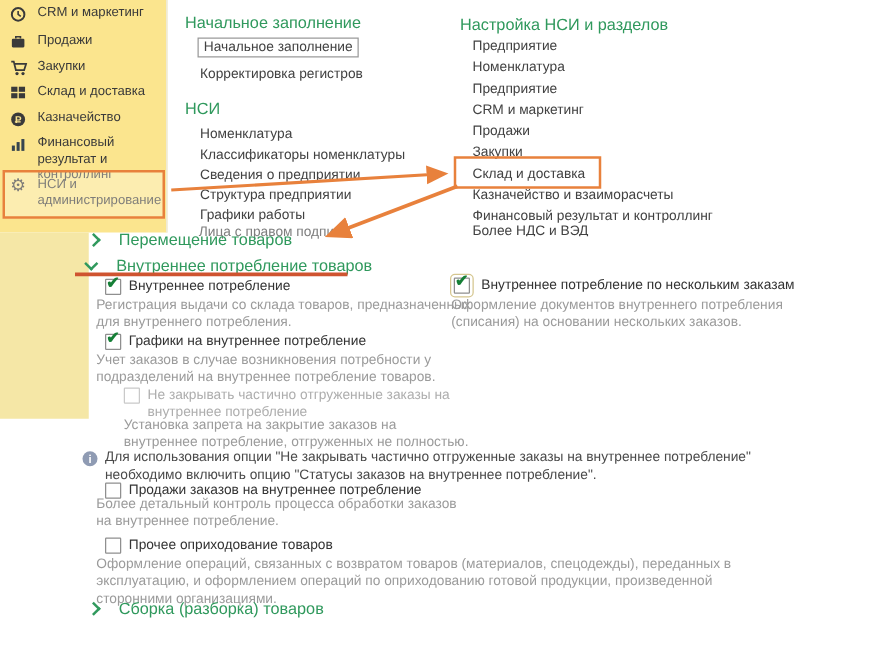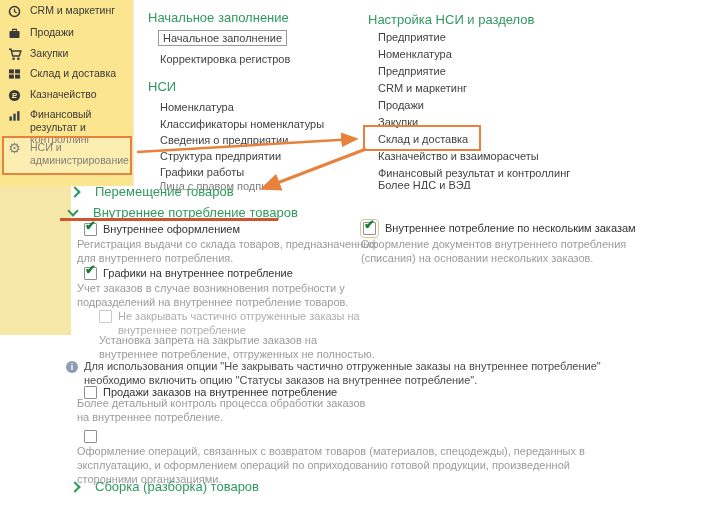--- a/index.html
+++ b/index.html
@@ -158,21 +158,21 @@
 <div class="sec-header" style="left:69px;top:205px">
   <span class="chev d"></span>
   <span>Внутреннее потребление товаров</span>
 </div>
 <div class="underline" style="left:60px;top:218px;width:218px;height:3px"></div>
 
 <div class="cb-row" style="left:84px;top:222px">
   <span class="cb checked">
       <span class="mark">✔</span>
     </span>
-  <span class="cb-label nowrap">Внутреннее оформлением</span>
+  <span class="cb-label nowrap">Внутреннее потребление</span>
 </div>
 <div class="desc" style="left:77px;top:237px;width:300px">Регистрация выдачи со склада товаров, предназначенных для внутреннего потребления.</div>
 
 <div class="cb-row" style="left:84px;top:266px">
   <span class="cb checked">
       <span class="mark">✔</span>
     </span>
   <span class="cb-label nowrap">Графики на внутреннее потребление</span>
 </div>
 <div class="desc" style="left:77px;top:281px;width:290px">Учет заказов в случае возникновения потребности у подразделений на внутреннее потребление товаров.</div>
@@ -187,20 +187,21 @@
 <div class="info-text" style="left:84px;top:359px;width:545px">Для использования опции "Не закрывать частично отгруженные заказы на внутреннее потребление" необходимо включить опцию "Статусы заказов на внутреннее потребление".</div>
 
 <div class="cb-row" style="left:84px;top:385px">
   <span class="cb"></span>
   <span class="cb-label nowrap">Продажи заказов на внутреннее потребление</span>
 </div>
 <div class="desc" style="left:77px;top:396px;width:300px">Более детальный контроль процесса обработки заказов на внутреннее потребление.</div>
 
 <div class="cb-row" style="left:84px;top:429px">
   <span class="cb"></span>
+  <span class="cb-label nowrap">Прочее оприходование товаров</span>
 </div>
 <div class="desc" style="left:77px;top:444px;width:515px">Оформление операций, связанных с возвратом товаров (материалов, спецодежды), переданных в эксплуатацию, и оформлением операций по оприходованию готовой продукции, произведенной сторонними организациями.</div>
 
 <div class="cb-row" style="left:363px;top:221px">
   <span class="cb cb-hl checked">
       <span class="mark">✔</span>
     </span>
   <span class="cb-label nowrap" style="margin-left:3px">Внутреннее потребление по нескольким заказам</span>
 </div>
 <div class="desc" style="left:361px;top:237px;width:320px">Оформление документов внутреннего потребления (списания) на основании нескольких заказов.</div>

